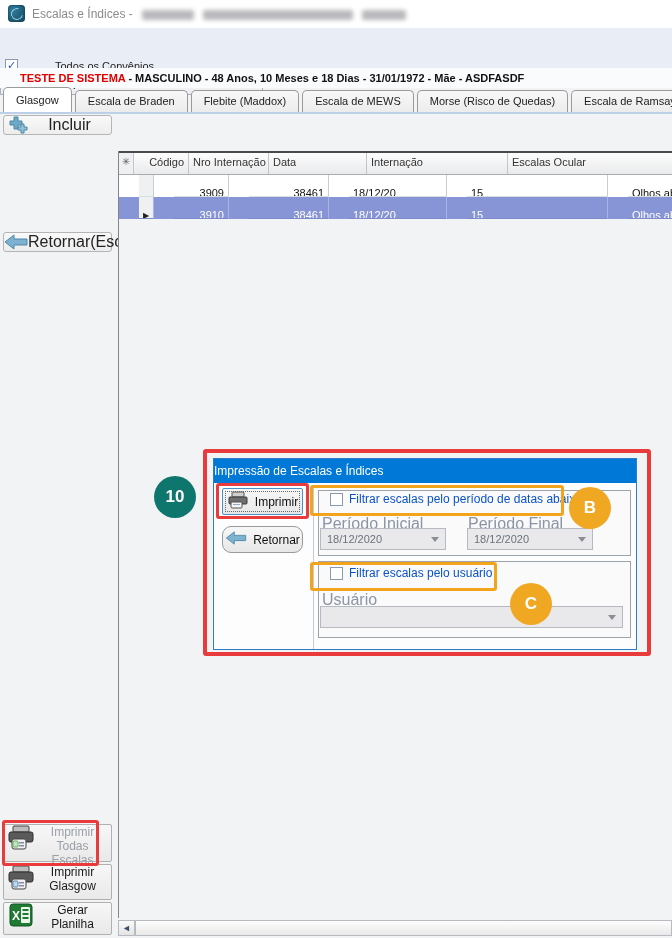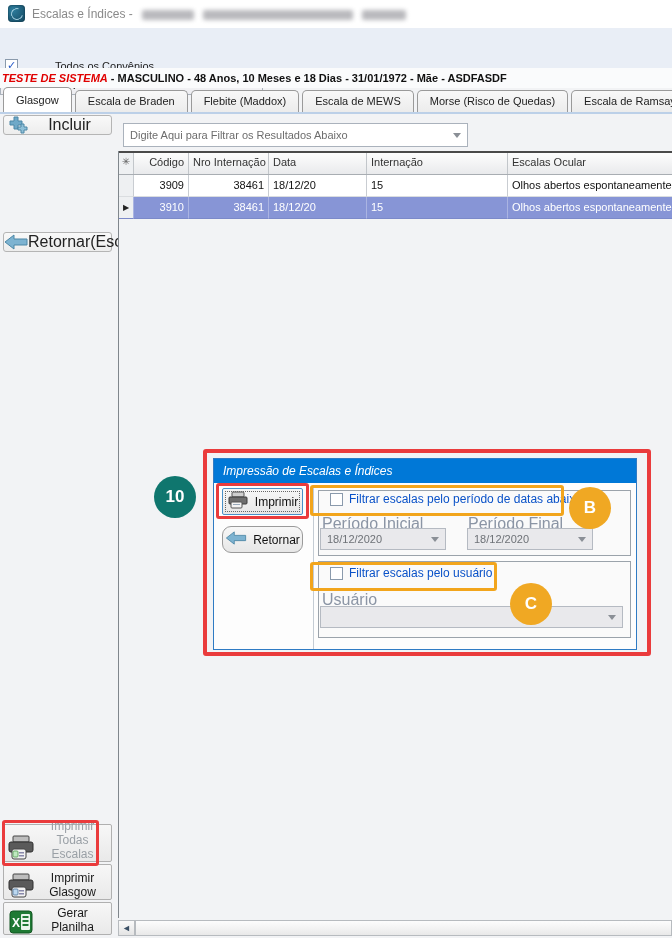--- a/index.html
+++ b/index.html
@@ -26,21 +26,21 @@
   #chk-convenios{left:5px;top:31px;}
   #chk-convenios-label{left:23px;top:32px;color:#222;margin-left:32px;}
   .combo{background:linear-gradient(#fdfdfd,#ececf0);border:1px solid #aab2bc;box-sizing:border-box;
          display:flex;align-items:center;padding:0 6px;position:absolute;}
   .combo .arrow{margin-left:auto;width:0;height:0;border-left:4px solid transparent;
          border-right:4px solid transparent;border-top:5px solid #8a8f96;}
   #convenio-combo{left:0;top:46px;width:263px;height:21px;}
 
   
   #patientbar{left:0;top:68px;width:672px;height:20px;background:#fafbfc;padding-top:4px;box-sizing:border-box;}
-  #patient-name{color:#e00000;font-weight:bold;margin-left:2px;font-style:italic;}
+  #patient-name{color:#e00000;font-weight:bold;margin-left:20px;}
   #patient-details{color:#111;font-weight:bold;}
 
   
   #tabstrip{left:0;top:88px;width:672px;height:24px;display:flex;align-items:flex-end;gap:3px;padding-left:3px;box-sizing:border-box;}
   .tab{height:21px;line-height:21px;padding:0 12px;background:linear-gradient(#f8f8f8,#ececec);
        border:1px solid #9a9a9a;border-bottom:none;border-radius:5px 5px 0 0;color:#222;white-space:nowrap;}
   .tab.active{background:#ffffff;height:24px;line-height:24px;font-weight:normal;position:relative;z-index:2;}
   #main-top-line{left:0;top:112px;width:672px;height:2px;background:#bcd0e8;}
 
   
@@ -51,47 +51,47 @@
   .side-btn .lbl{flex:1;text-align:center;padding-right:6px;}
 
   
   #filter-combo{left:123px;top:123px;width:345px;height:24px;background:#fff;color:#6d6d6d;}
   #grid{left:118px;top:151px;width:554px;height:767px;border-left:1px solid #80868c;background:#f2f3f5;}
   #grid-header{display:flex;height:21px;border-top:2px solid #4a4a4a;border-bottom:1px solid #a8adb2;
                background:linear-gradient(#fdfdfd,#e9eaec);color:#333;}
   .hcell{box-sizing:border-box;border-right:1px solid #c2c6ca;padding:3px 4px 0 4px;overflow:hidden;white-space:nowrap;}
   .grow{display:flex;height:22px;background:#fff;color:#111;}
   .gcell{box-sizing:border-box;border-right:1px solid #c9cdd2;border-bottom:1px solid #dadde0;
-         padding:4px 4px 0 4px;overflow:hidden;white-space:nowrap;}
+         padding:12px 4px 0 4px;overflow:hidden;white-space:nowrap;margin-left:20px;}
   .grow.selected{background:#8795d6;color:#fff;}
   .grow.selected .gcell{border-right-color:#aab4e2;border-bottom-color:#7b89c9;}
   .c-sel{width:15px;text-align:center;padding-left:0;padding-right:0;background:#eef0f2;color:#555;}
   .grow.selected .c-sel{background:#eef0f2;color:#222;}
   .c-cod{width:55px;text-align:right;}
   .c-nro{width:80px;text-align:right;}
   .c-dat{width:98px;}
   .c-pon{width:141px;}
   .c-res{flex:1;border-right:none;}
 
   
   #hscroll{left:118px;top:920px;width:554px;height:16px;display:flex;}
   #hscroll-left{width:17px;height:16px;background:linear-gradient(#fafafa,#e4e4e4);border:1px solid #b7bbbf;
                 box-sizing:border-box;color:#3b5066;font-size:9px;line-height:14px;text-align:center;}
   #hscroll-thumb{flex:1;background:linear-gradient(#fdfdfd,#e9e9e9);border:1px solid #b7bbbf;box-sizing:border-box;}
 
   
   .bottom-btn{left:3px;width:109px;background:linear-gradient(#f7f7f7,#e9e9e9);border:1px solid #b0b0b0;
-              border-radius:2px;box-sizing:border-box;display:flex;align-items:flex-end;font-size:12px;}
+              border-radius:2px;box-sizing:border-box;display:flex;align-items:flex-start;font-size:12px;}
   .bottom-btn .ico{width:34px;display:flex;justify-content:center;}
   .bottom-btn .txt{flex:1;text-align:center;line-height:14px;padding-right:4px;}
   .disabled-text{color:#9aa0a6;}
 
   
   #dialog{left:213px;top:458px;width:424px;height:192px;background:#fdfdfd;border:1px solid #2f7bc4;box-sizing:border-box;}
-  #dialog-title{height:24px;background:#0078d7;color:#fff;font-size:12px;line-height:24px;padding-left:9px;font-style:italic;}
+  #dialog-title{height:24px;background:#0078d7;color:#fff;font-size:12px;line-height:24px;}
   #dialog-vline{left:313px;top:486px;width:1px;height:163px;background:#c4ccd4;}
   .dlg-btn{left:222px;width:81px;height:27px;background:linear-gradient(#f7f7f7,#e7e7e7);
            border:1px solid #9a9a9a;border-radius:2px;box-sizing:border-box;display:flex;align-items:center;
            justify-content:center;gap:6px;font-size:12px;color:#111;}
   #btn-imprimir{top:488px;border:1px solid #4a90c8;outline:1px dotted #666;outline-offset:-4px;}
   #btn-dlg-retornar{top:526px;border-radius:9px;}
   .groupbox{border:1px solid #9ba3ab;background:#fafafa;box-sizing:border-box;}
   #group-period{left:318px;top:490px;width:313px;height:66px;}
   #group-user{left:318px;top:561px;width:313px;height:77px;}
   .dlg-check-row{display:flex;align-items:center;gap:6px;position:absolute;background:#fafafa;padding:0 4px;}
@@ -168,24 +168,20 @@
   </div>
   <div class="abs side-btn" style="top:232px">
     <span class="ico">
       <svg width="24" height="16" viewBox="0 0 24 16">
           <path d="M1 8l9-7v4h13v6H10v4z" fill="#7db3d1" stroke="#4d87a6"></path>
         </svg>
     </span>
     <span class="lbl">Retornar(Esc)</span>
   </div>
 
-  <div class="combo" id="filter-combo">
-    <span>Digite Aqui para Filtrar os Resultados Abaixo</span>
-    <span class="arrow"></span>
-  </div>
 
   <div class="abs" id="grid">
     <div id="grid-header">
       <div class="hcell c-sel glyph">✳</div>
       <div class="hcell c-cod">Código</div>
       <div class="hcell c-nro">Nro Internação</div>
       <div class="hcell c-dat">Data</div>
       <div class="hcell c-pon">Internação</div>
       <div class="hcell c-res">Escalas Ocular</div>
     </div>

